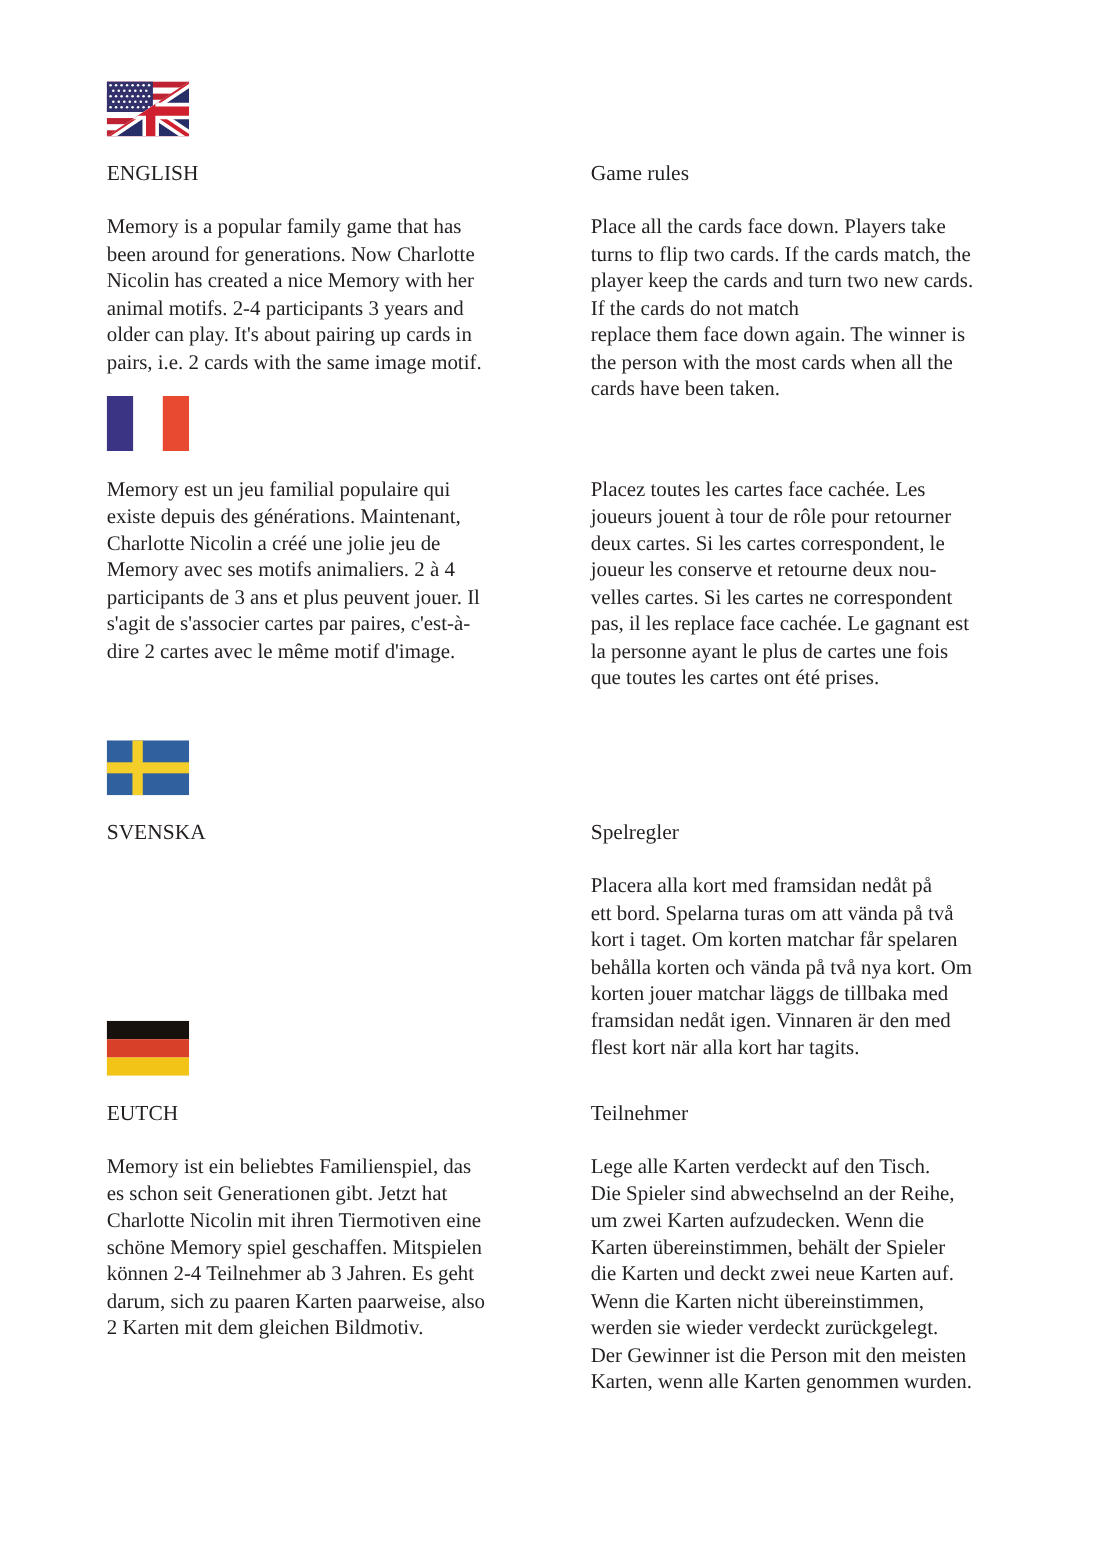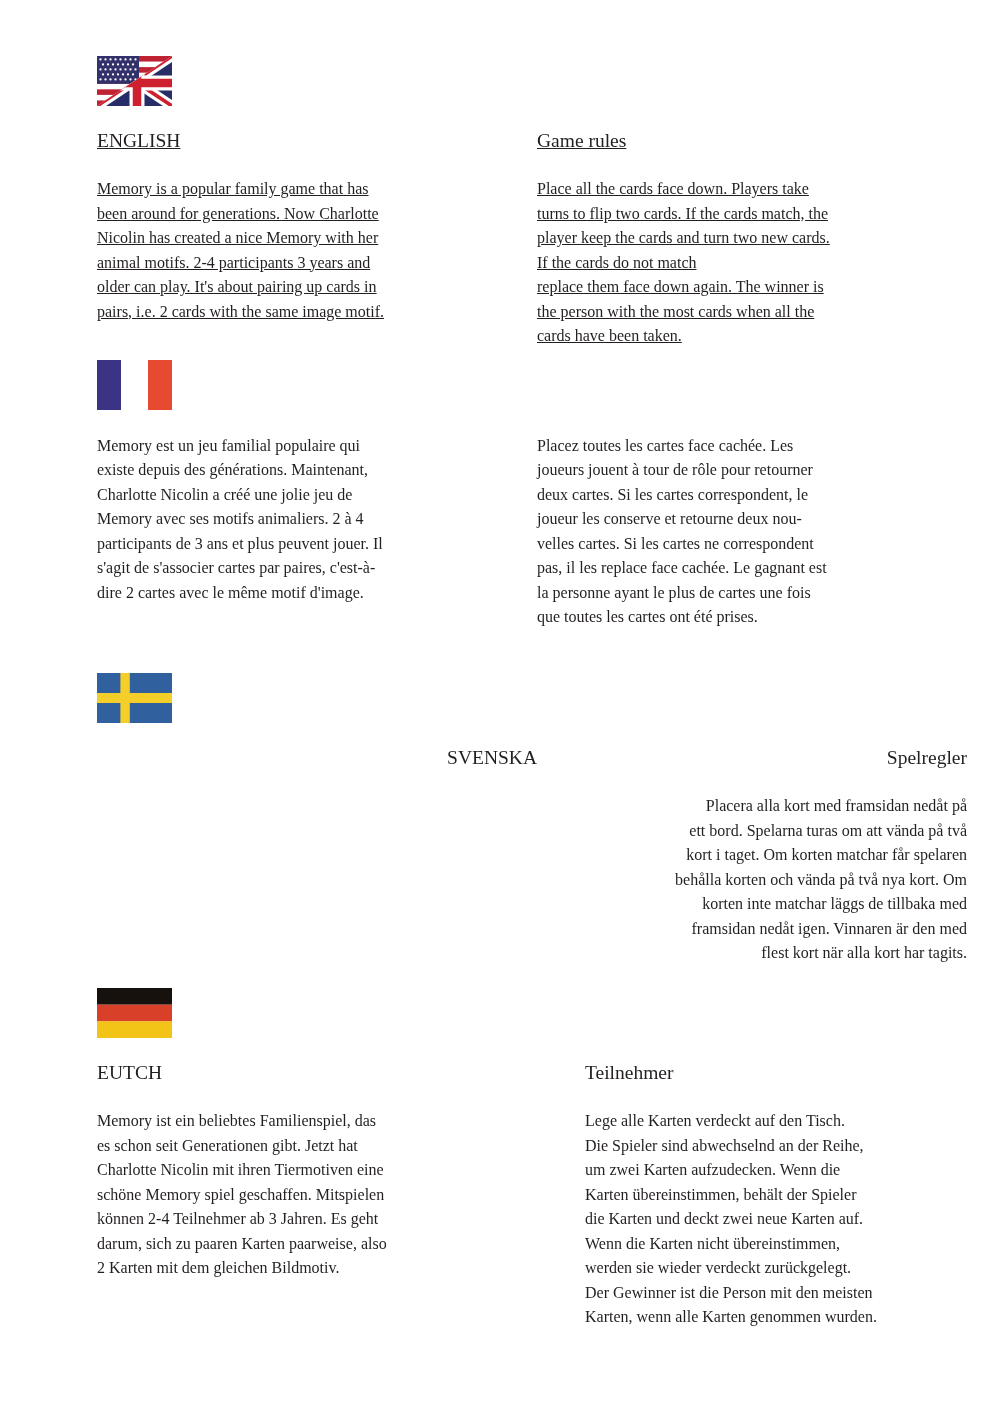--- a/index.html
+++ b/index.html
@@ -40,31 +40,31 @@
     height: 50px;
   }
   h2.lang-heading, h2.rules-heading {
     margin: 23px 0 0 0;
     font-size: 19.5px;
     line-height: 24.5px;
     font-weight: normal;
   }
   p.body-text {
     margin: 23.5px 0 0 0;
-    font-size: 16px;
+    font-size: 19px;
     line-height: 24.5px;
     white-space: pre-line;
   }
 </style>
 </head>
 <body>
 
 <div class="page">
 
-  <section class="section-row" style="top: 56px; text-decoration: underline;">
+  <section class="section-row" style="top: 74px;">
     <div class="col">
       <div class="flag">
         <svg viewBox="0 0 75 50" xmlns="http://www.w3.org/2000/svg">
           <defs>
             <clipPath id="uk-clip">
                 <polygon points="0,50 75,0 75,50"></polygon>
               </clipPath>
           </defs>
 
           <rect x="0" y="0" width="75" height="50" fill="#ffffff"></rect>
@@ -172,45 +172,45 @@
 joueurs jouent à tour de rôle pour retourner
 deux cartes. Si les cartes correspondent, le
 joueur les conserve et retourne deux nou-
 velles cartes. Si les cartes ne correspondent
 pas, il les replace face cachée. Le gagnant est
 la personne ayant le plus de cartes une fois
 que toutes les cartes ont été prises.</p>
     </div>
   </section>
 
-  <section class="section-row" style="top: 673px; text-align: right;">
+  <section class="section-row" style="top: 673px;">
     <div class="col">
       <div class="flag">
         <svg viewBox="0 0 75 50" xmlns="http://www.w3.org/2000/svg">
           <rect x="0" y="0" width="75" height="50" style="fill:var(--se-blue)"></rect>
           <rect x="23.4" y="0" width="9.4" height="50" style="fill:var(--se-yellow)"></rect>
           <rect x="0" y="20" width="75" height="10" style="fill:var(--se-yellow)"></rect>
         </svg>
       </div>
       <h2 class="lang-heading">SVENSKA</h2>
     </div>
     <div class="col">
       <div class="flag-spacer"></div>
       <h2 class="rules-heading">Spelregler</h2>
       <p class="body-text">Placera alla kort med framsidan nedåt på
 ett bord. Spelarna turas om att vända på två
 kort i taget. Om korten matchar får spelaren
 behålla korten och vända på två nya kort. Om
-korten inte matchar läggs de tillbaka med
+korten jouer matchar läggs de tillbaka med
 framsidan nedåt igen. Vinnaren är den med
 flest kort när alla kort har tagits.</p>
     </div>
   </section>
 
-  <section class="section-row" style="top: 988px; gap: 48px;">
+  <section class="section-row" style="top: 928px;">
     <div class="col">
       <div class="flag">
         <svg viewBox="0 0 75 50" xmlns="http://www.w3.org/2000/svg">
           <rect x="0" y="0" width="75" height="16.7" style="fill:var(--de-black)"></rect>
           <rect x="0" y="16.7" width="75" height="16.7" style="fill:var(--de-red)"></rect>
           <rect x="0" y="33.3" width="75" height="16.7" style="fill:var(--de-gold)"></rect>
         </svg>
       </div>
       <h2 class="lang-heading">EUTCH</h2>
       <p class="body-text">Memory ist ein beliebtes Familienspiel, das

